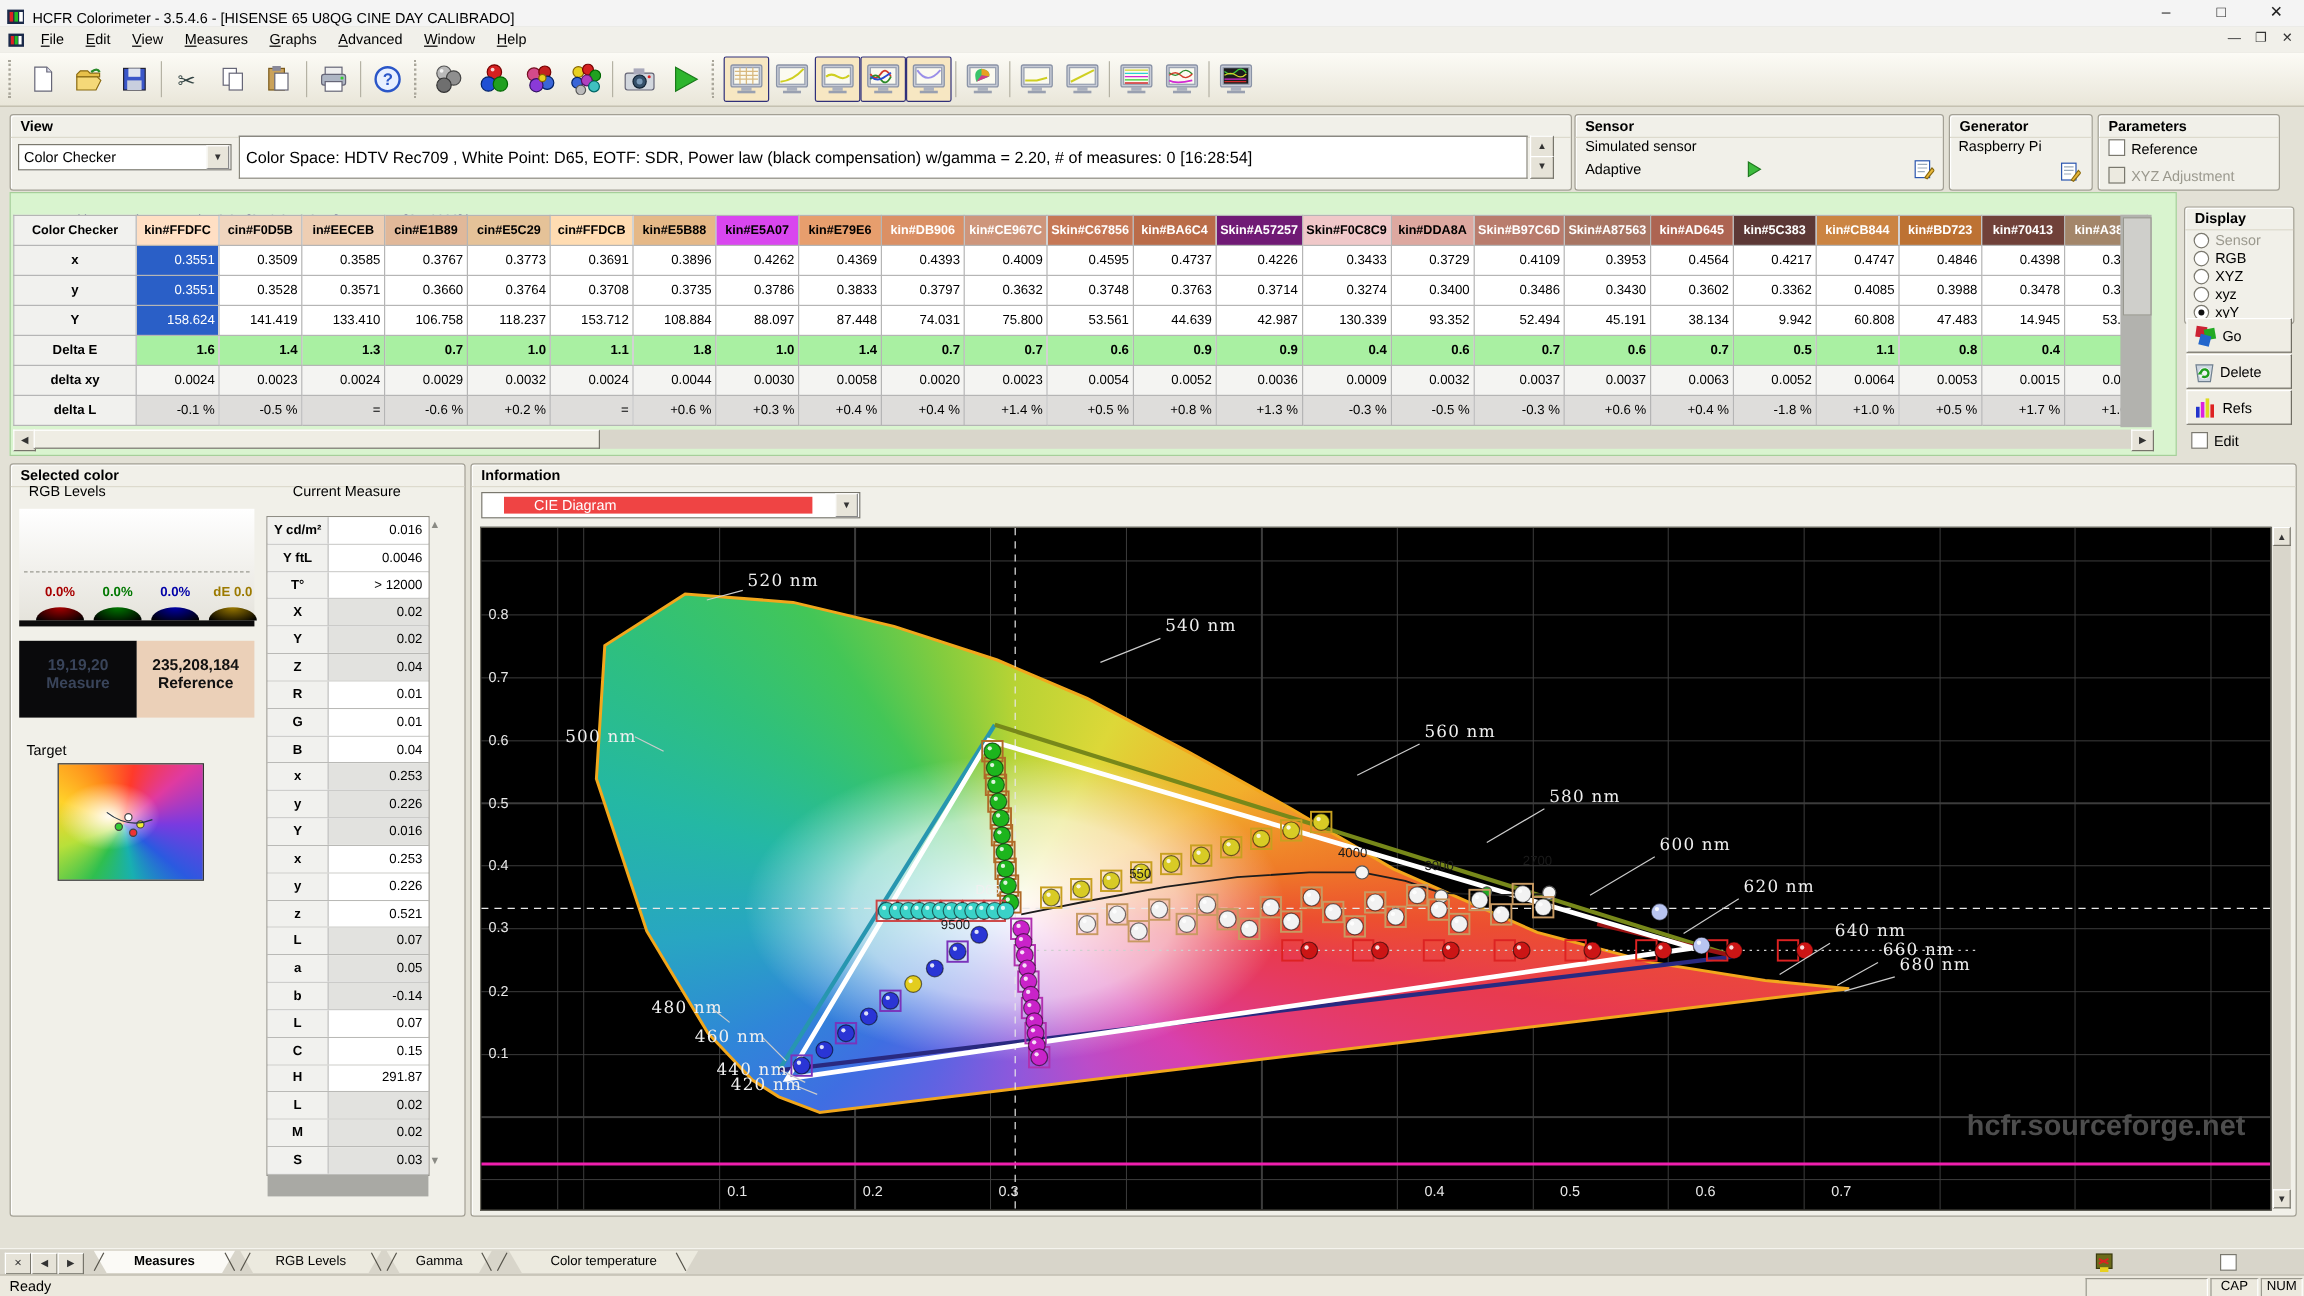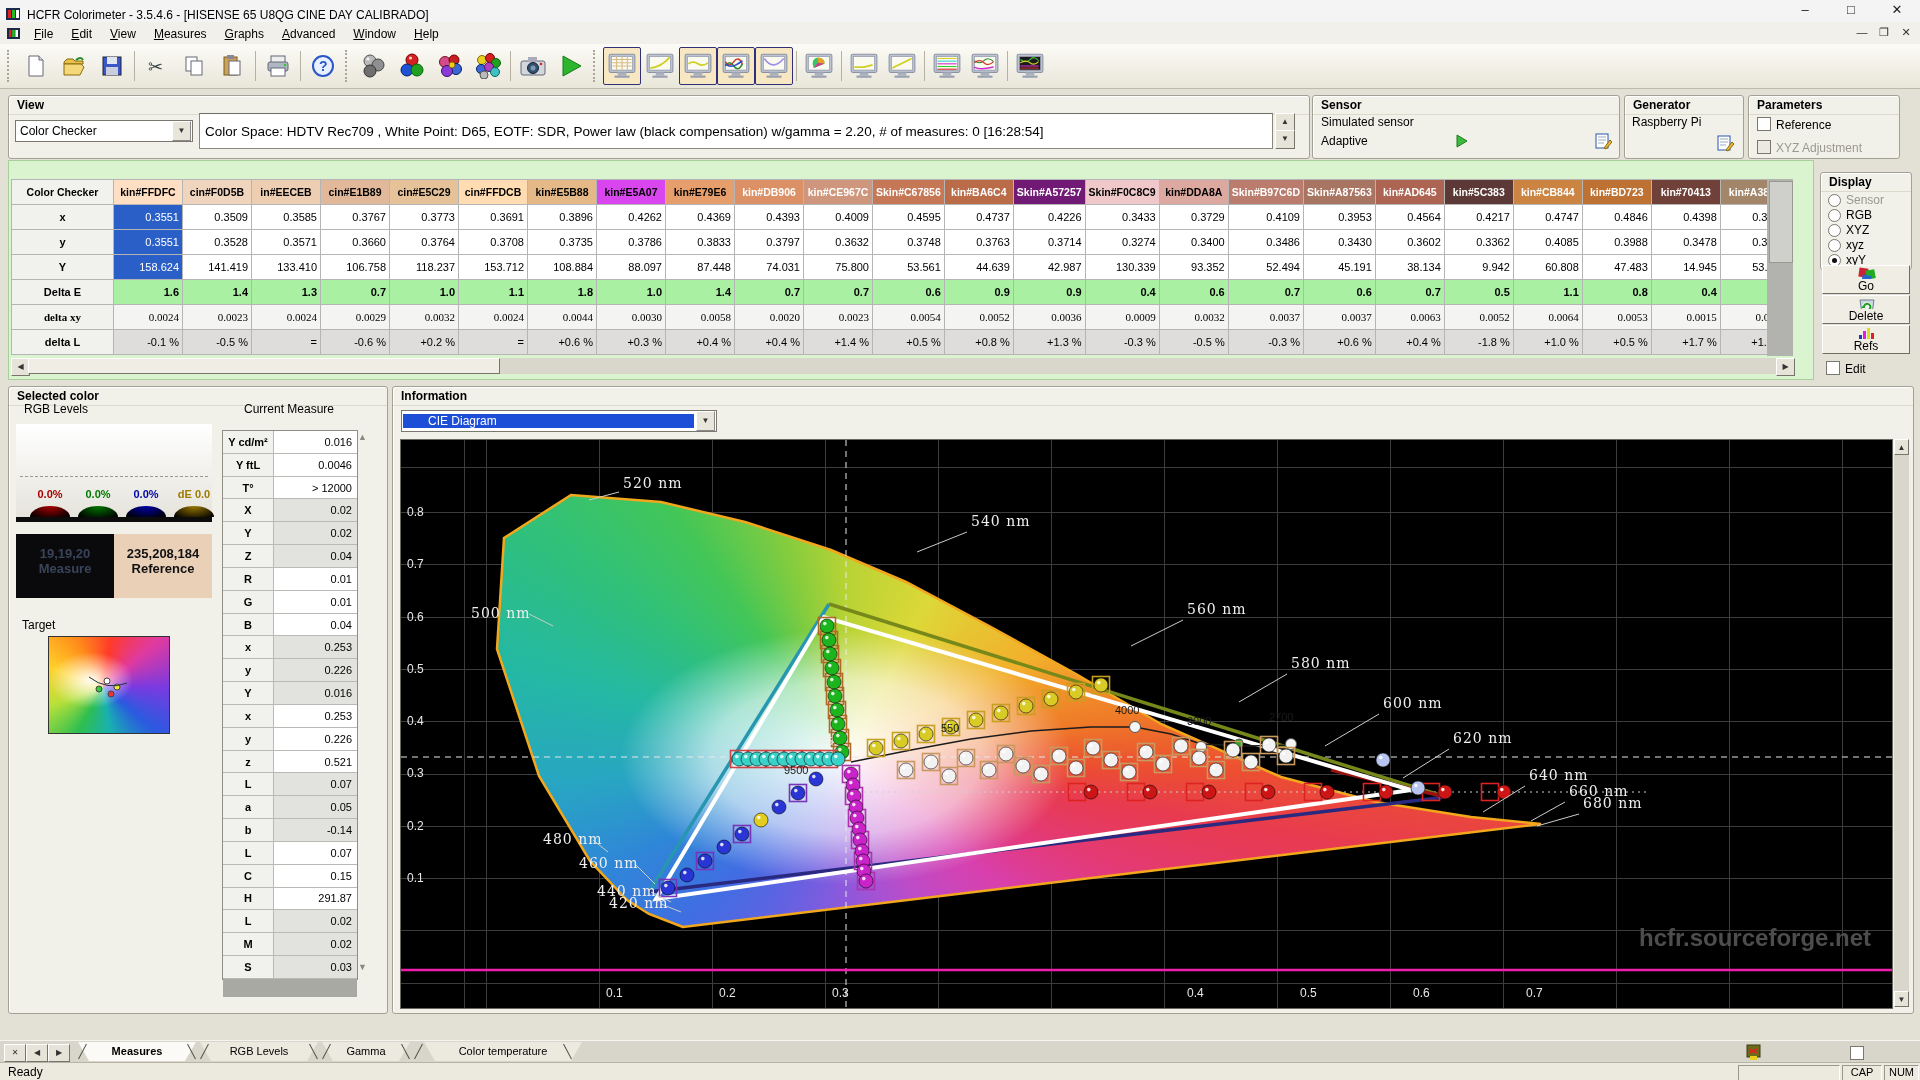--- a/index.html
+++ b/index.html
@@ -19,39 +19,39 @@
   .tb-sep{width:1px;height:30px;background:#b5b2a4;margin:0 3px;}
   .tb-btn{width:36px;height:36px;display:flex;align-items:center;justify-content:center;border:1px solid transparent;border-radius:2px;}
   .tb-btn.pressed{background:#f7e7c2;border:1px solid #30307a;}
   
   .gb{background:#f1f0e9;border:1px solid #a3a095;box-shadow:inset 1px 1px 0 #fff;border-radius:3px;}
   .gb-title{font-size:12px;font-weight:bold;padding:2px 8px;border-bottom:1px solid #dddacd;}
   .sunken{border:1px solid #8a887d;border-top-color:#6e6c63;background:#fff;}
   .combo{display:flex;align-items:center;background:#fff;border:1px solid #7a786e;height:22px;box-sizing:border-box;}
   .combo .txt{flex:1;font-size:12px;padding:0 4px;white-space:nowrap;overflow:hidden;}
   .combo .arrow{width:17px;height:18px;margin:1px;background:#e8e5da;border:1px solid;border-color:#fff #8a8a8a #8a8a8a #fff;font-size:8px;text-align:center;line-height:17px;color:#333;}
-  .combo.selected .txt{background:#1d4ed8;color:#fff;margin:1px;padding-left:25px;}
+  .combo.selected .txt{background:#ef4444;color:#fff;margin:18px;padding-left:25px;}
   .cb-box{display:inline-block;width:12px;height:12px;background:#fff;border:1px solid #7a786e;vertical-align:-2px;margin-right:5px;}
   .cb-lbl{font-size:12px;}
   .disabled{color:#9b998e;}
   .radio{display:flex;align-items:center;height:14px;font-size:12px;margin:1px 0 1px 7px;}
   .rad{width:11px;height:11px;border-radius:50%;background:#fff;border:1px solid #7a786e;margin-right:5px;position:relative;}
   .rad.on:after{content:"";position:absolute;left:3px;top:3px;width:5px;height:5px;border-radius:50%;background:#111;}
-  .btn3d{background:#efede4;border:1px solid;border-color:#fff #6f6d63 #6f6d63 #fff;display:flex;align-items:center;font-size:12px;flex-direction:column;}
+  .btn3d{background:#efede4;border:1px solid;border-color:#fff #6f6d63 #6f6d63 #fff;display:flex;align-items:center;font-size:12px;}
   
   #measures-panel{left:8px;top:160px;width:1804px;height:218px;background:#d9f4cf;border:1px solid #a6cf9a;}
   #mt-caption{position:absolute;left:6px;top:17px;font-size:11px;font-weight:normal;color:#1b1464;}
   #mtable{position:absolute;left:2px;top:18px;border-collapse:collapse;table-layout:fixed;background:#fff;}
   #mtable th,#mtable td{border:1px solid #b5b5b5;height:25px;padding:0 3px;overflow:hidden;white-space:nowrap;box-sizing:border-box;}
   #mtable th{font-size:10.5px;font-weight:bold;text-align:center;}
   #mtable td{font-size:11px;text-align:right;}
   #mtable td.lbl{background:#f1f1ee;font-weight:bold;text-align:center;font-size:11px;}
   #mtable .sel{background:#2a5fc7;color:#fff;}
   tr.deltaE td{background:#a9f0a2;font-weight:bold;}
-  tr.dxy td{background:#f4f4f2;font-family:Liberation Serif, serif;}
+  tr.dxy td{background:#f4f4f2;}
   tr.dl td{background:#dedddb;}
   tr.deltaE td.lbl,tr.dxy td.lbl,tr.dl td.lbl{background:#f1f1ee;}
   .sbar-btn{position:absolute;width:17px;height:16px;background:#e6e3d8;border:1px solid;border-color:#fff #77756b #77756b #fff;font-size:8px;line-height:15px;text-align:center;color:#333;}
   
   #minichart{left:16px;top:424px;width:196px;height:98px;background:linear-gradient(#ffffff,#e4e2da);}
   .mound{position:absolute;bottom:5px;width:40px;height:11px;border-radius:50% 50% 0 0/100% 100% 0 0;}
   .bar-lbl{position:absolute;font-size:11px;font-weight:bold;width:48px;text-align:center;}
   .swatch-line{font-size:13px;font-weight:bold;text-align:center;}
   #cm-table{left:222px;top:430px;width:134px;height:548px;border:1px solid #8f8d84;background:#fff;}
   .cm-row{display:flex;height:22.83px;box-sizing:border-box;border-bottom:1px solid #b9b9b6;}

